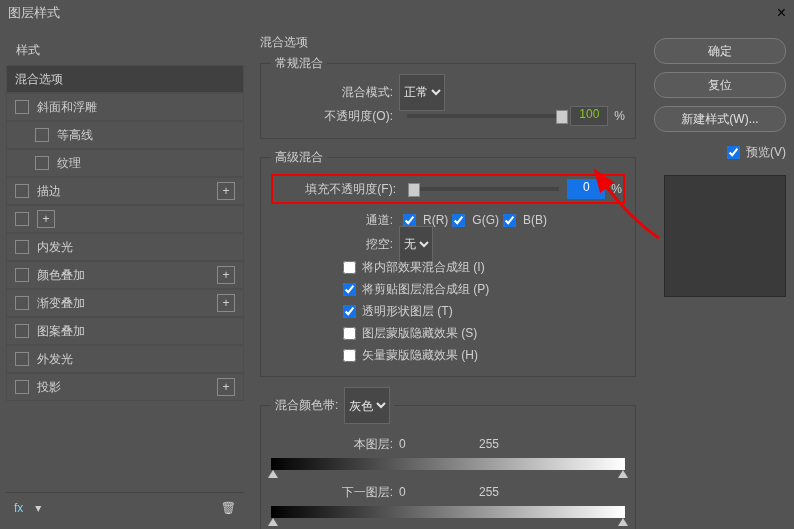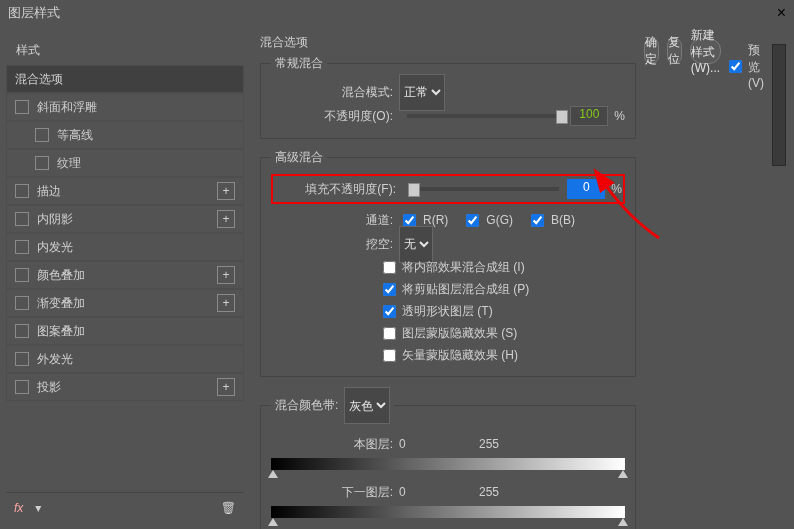--- a/index.html
+++ b/index.html
@@ -10,41 +10,41 @@
 .sidebar{width:240px;padding:10px 6px 6px 6px;display:flex;flex-direction:column}
 .sidebar-title{padding:6px 10px}
 .sidebar-list{flex:1}
 .sidebar-item{display:flex;align-items:center;height:26px;padding:0 8px;border:1px solid #4d4d4d;cursor:pointer;position:relative}
 .sidebar-item.selected{background:#404040}
 .sidebar-item .chk{width:12px;height:12px;border:1px solid #8a8a8a;margin-right:8px}
 .sidebar-item .lbl{flex:1}
 .sidebar-item .plus{width:16px;height:16px;border:1px solid #8a8a8a;display:flex;align-items:center;justify-content:center;font-size:12px}
 .sidebar-item.indent{padding-left:28px}
 .sbfooter{height:30px;display:flex;align-items:center;gap:12px;padding:0 8px;border-top:1px solid #444}
-.sbfooter .ic{color:#fca5a5;font-style:italic}
+.sbfooter .ic{color:#7dd3fc;}
 .content{flex:1;padding:8px 8px 8px 10px;display:flex;gap:8px}
 .options{width:376px}
 fieldset{border:1px solid #444;margin:0 0 10px 0;padding:8px 10px 10px 10px}
 legend{color:#d0d0d0;padding:0 4px}
 .row{display:flex;align-items:center;height:24px}
 .rlabel{width:122px;text-align:right;padding-right:6px}
 select{background:#474747;color:#e5e5e5;border:1px solid #666;height:37px;font-size:12px}
 .slider{flex:1;height:4px;background:#444;position:relative;margin:0 8px}
 .slider .thumb{position:absolute;top:-4px;width:10px;height:12px;background:#ccc;border:1px solid #888}
 .numbox{width:36px;height:18px;background:#474747;border:1px solid #666;color:#84cc16;text-align:center;font-size:12px}
 .numbox.hl{background:#1473e6;color:#fff;border-color:#1473e6}
 .pct{margin-left:6px}
-.chkrow{display:flex;align-items:center;gap:6px;margin-left:112px;height:22px}
+.chkrow{display:flex;align-items:center;gap:6px;margin-left:72px;height:22px}
 .chkrow input{margin:0}
-.channels{display:flex;gap:14px;}
+.channels{display:flex;}
 .channels label{display:flex;align-items:center;gap:4px}
 .grad{height:12px;background:linear-gradient(to right,#000,#fff);position:relative;margin:2px 0 10px 0}
 .grad .m{position:absolute;bottom:-8px;width:0;height:0;border-left:5px solid transparent;border-right:5px solid transparent;border-bottom:8px solid #ccc}
 .redbox{border:2px solid #e00;padding:1px;margin-bottom:4px}
-.rightcol{width:142px;display:flex;flex-direction:row;gap:8px;align-items:flex-start;padding-top:4px}
+.rightcol{width:142px;display:flex;flex-direction:column;gap:8px;align-items:flex-end;padding-top:4px}
 .btn{width:130px;height:24px;background:#5a5a5a;border:1px solid #7a7a7a;border-radius:12px;color:#e0e0e0;display:flex;align-items:center;justify-content:center;cursor:pointer}
 .preview{display:flex;align-items:center;gap:6px;margin-top:4px}
 .preview input{margin:0}
 .pvbox{width:120px;height:120px;background:#3a3a3a;border:1px solid #2a2a2a;margin-top:6px}
 .arrow{position:absolute;left:599px;top:178px;pointer-events:none}
 .arrow svg{overflow:visible}
 input[type=checkbox]{width:13px;height:13px;accent-color:#333}
 input[type=checkbox].chkd{accent-color:#1473e6}
 .sectitle{margin-bottom:4px}
 </style>
@@ -75,21 +75,20 @@
           <div class="chk"></div>
           <span class="lbl">纹理</span>
         </div>
         <div class="sidebar-item">
           <div class="chk"></div>
           <span class="lbl">描边</span>
           <div class="plus">+</div>
         </div>
         <div class="sidebar-item">
           <div class="chk"></div>
-          <span class="lbl">内阴影</span>
           <div class="plus">+</div>
         </div>
         <div class="sidebar-item">
           <div class="chk"></div>
           <span class="lbl">内发光</span>
         </div>
         <div class="sidebar-item">
           <div class="chk"></div>
           <span class="lbl">颜色叠加</span>
           <div class="plus">+</div>

